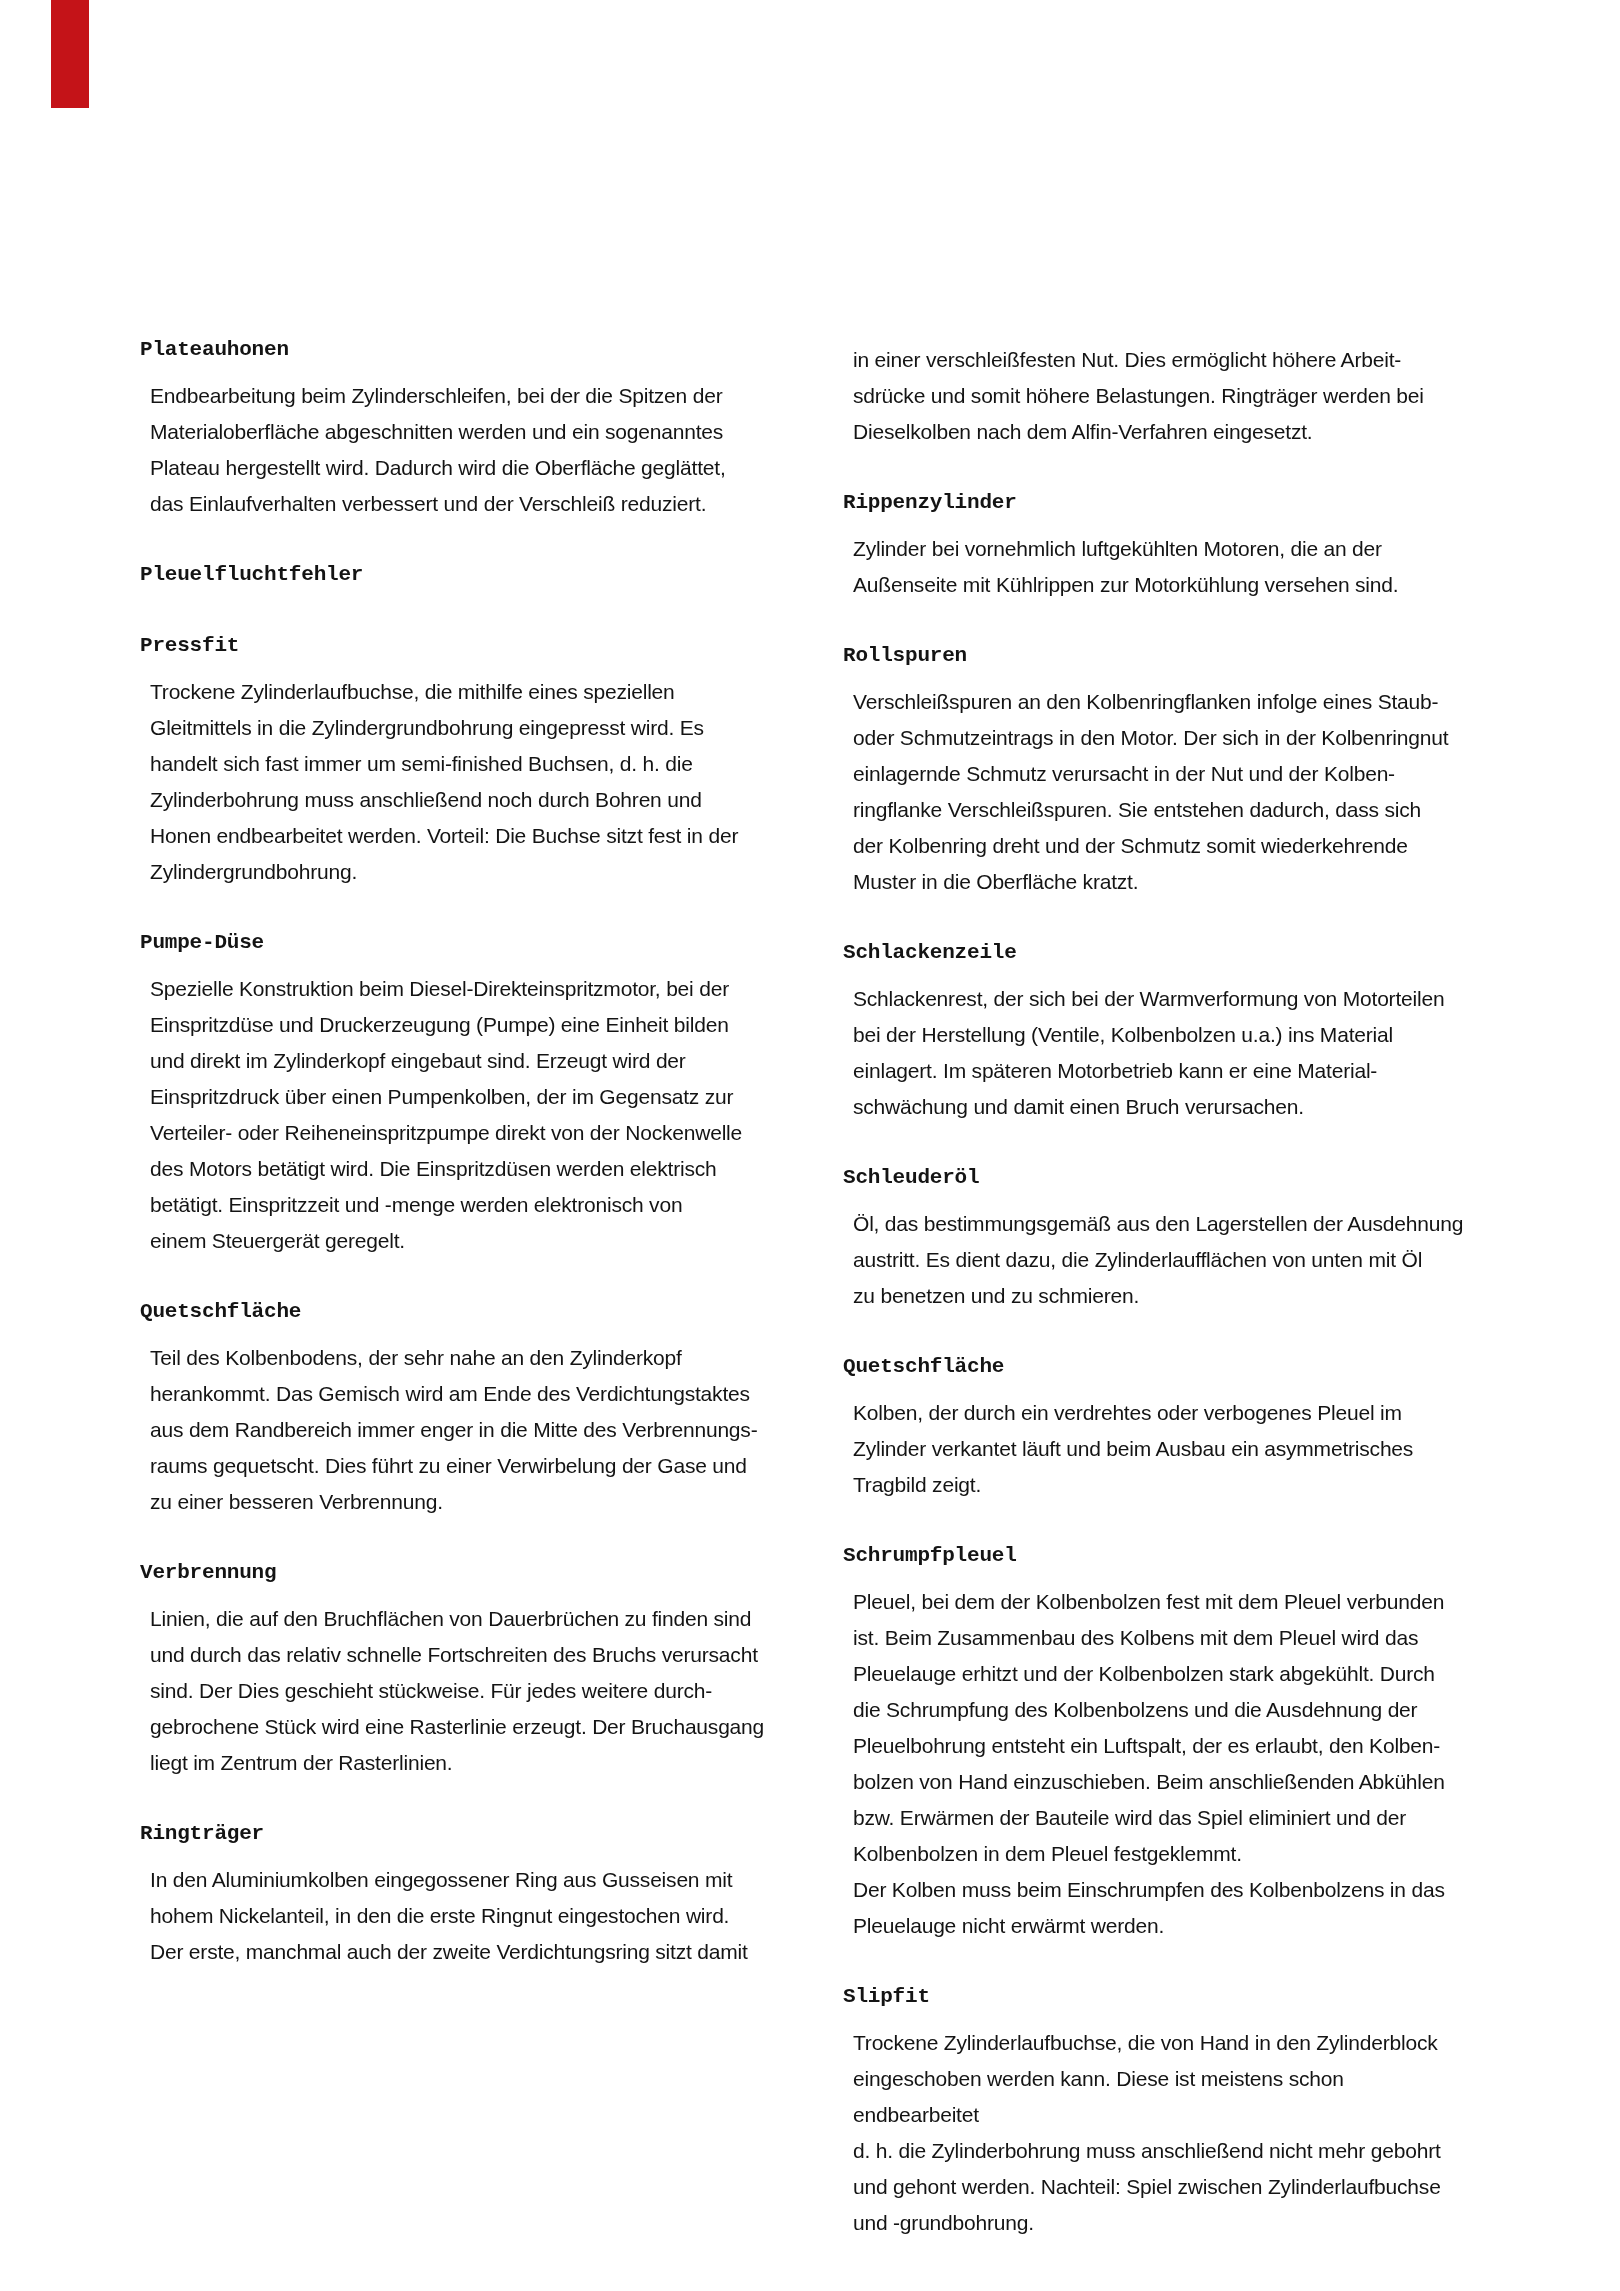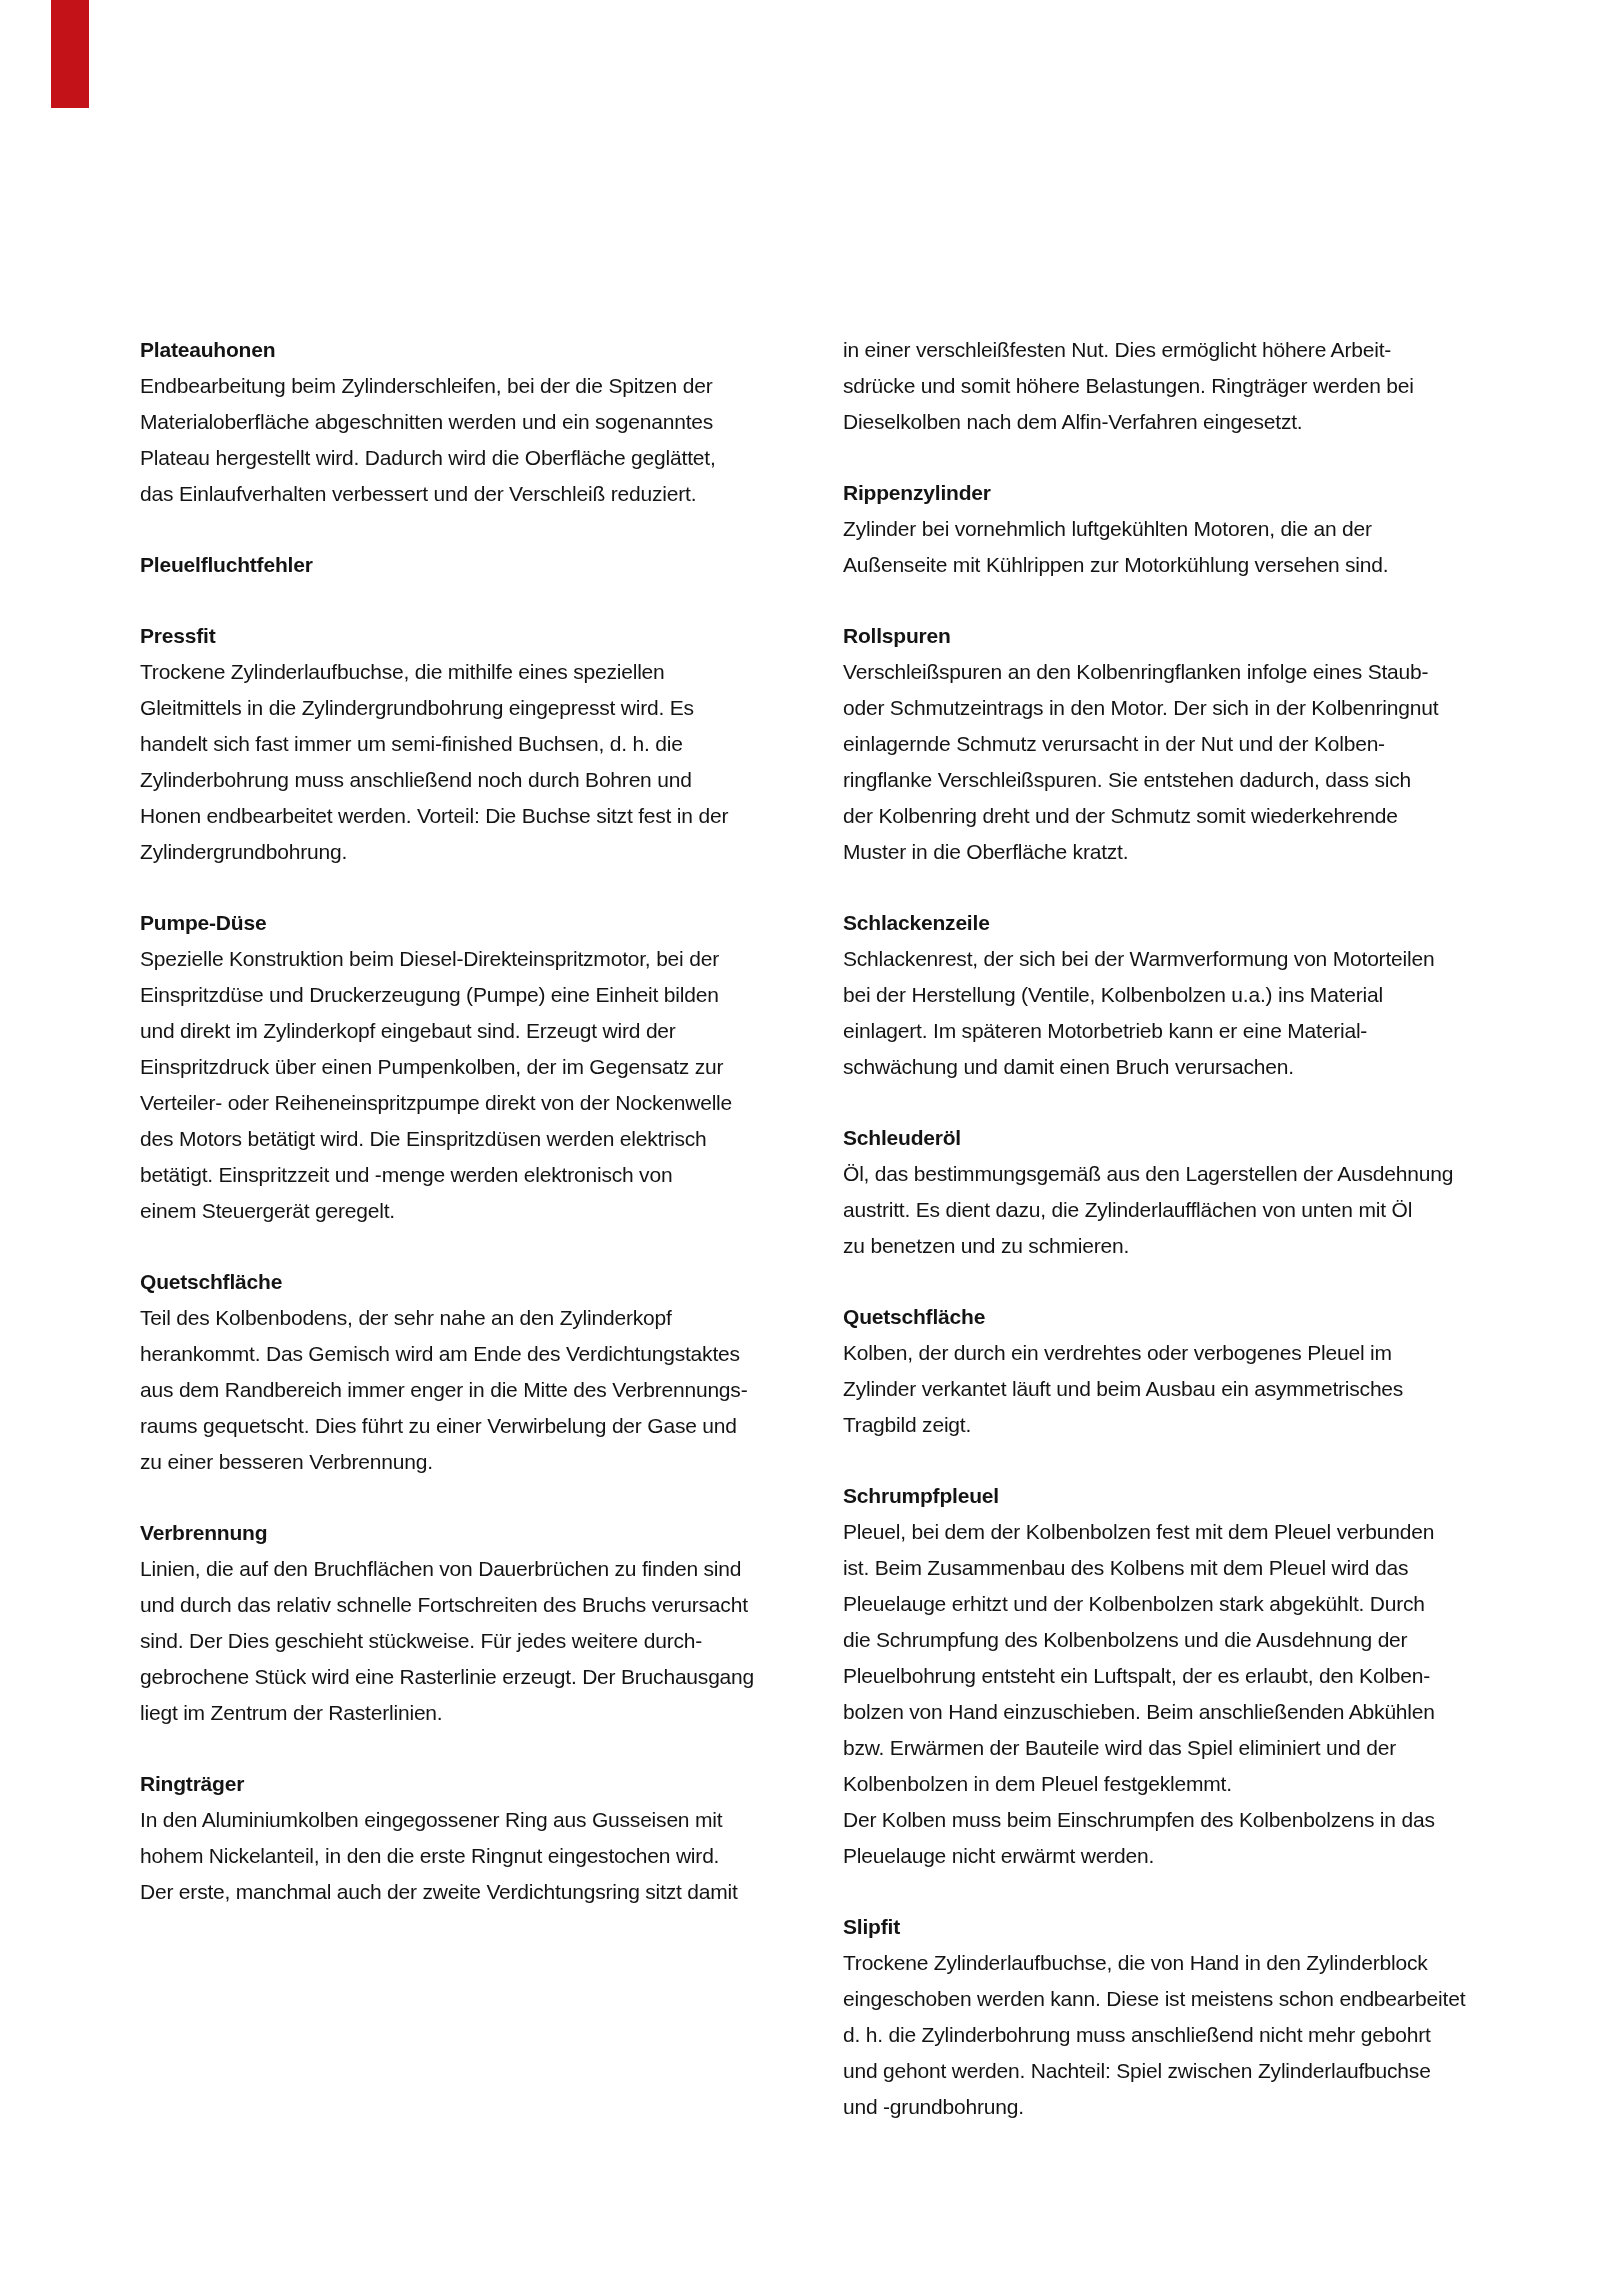--- a/index.html
+++ b/index.html
@@ -33,23 +33,24 @@
     gap: 61px;
   }
   .col { width: 642px; }
   .entry { margin: 0 0 35px 0; }
   .term {
     margin: 0;
     font-size: 21px;
     font-weight: 700;
     line-height: 36px;
     letter-spacing: -0.2px;
+    font-family: Liberation Mono, monospace;
   }
   .def {
-    margin: 0;
+    margin: 10px;
     font-size: 21px;
     font-weight: 400;
     line-height: 36px;
     letter-spacing: -0.2px;
     white-space: pre-line;
   }
 </style>
 </head>
 <body>
 

